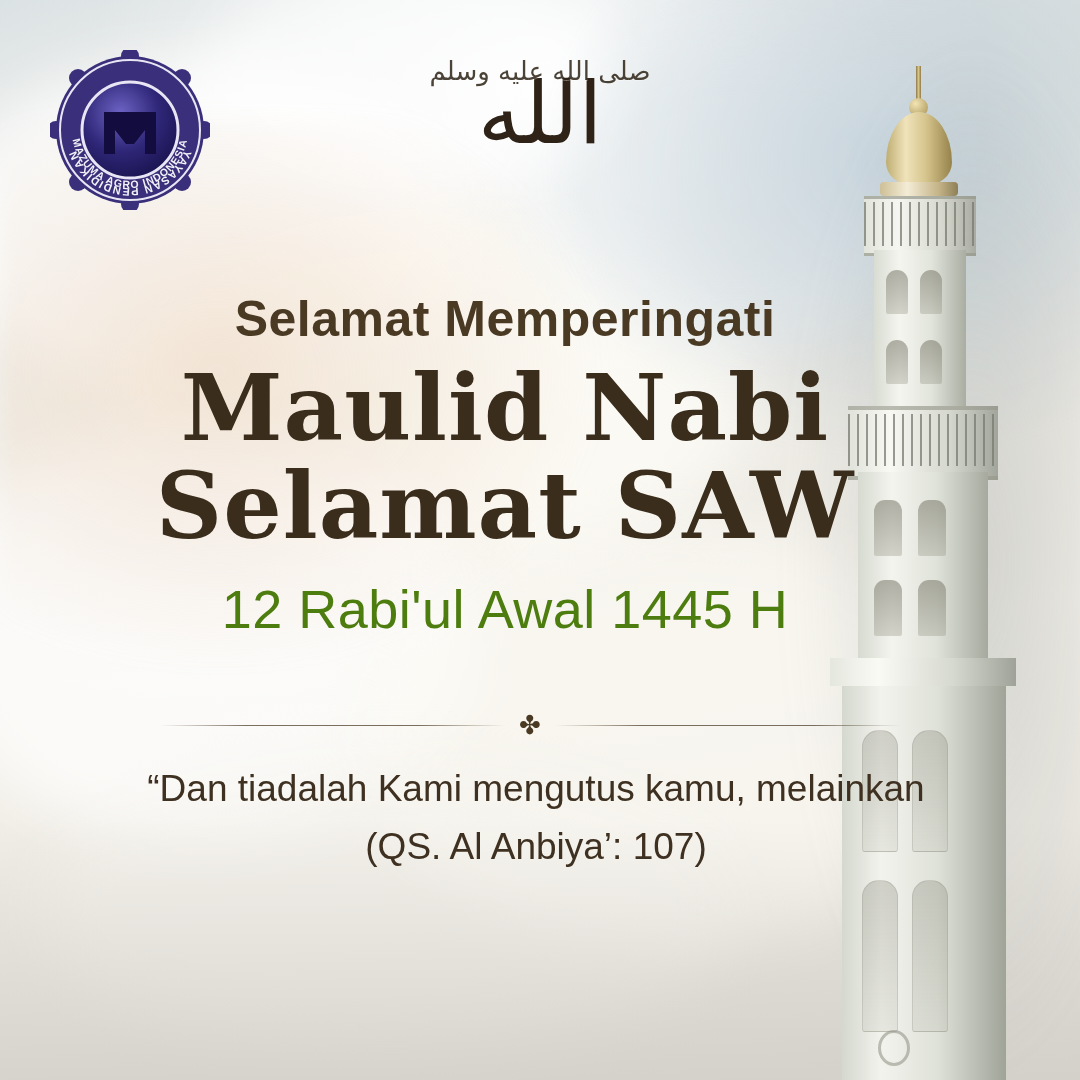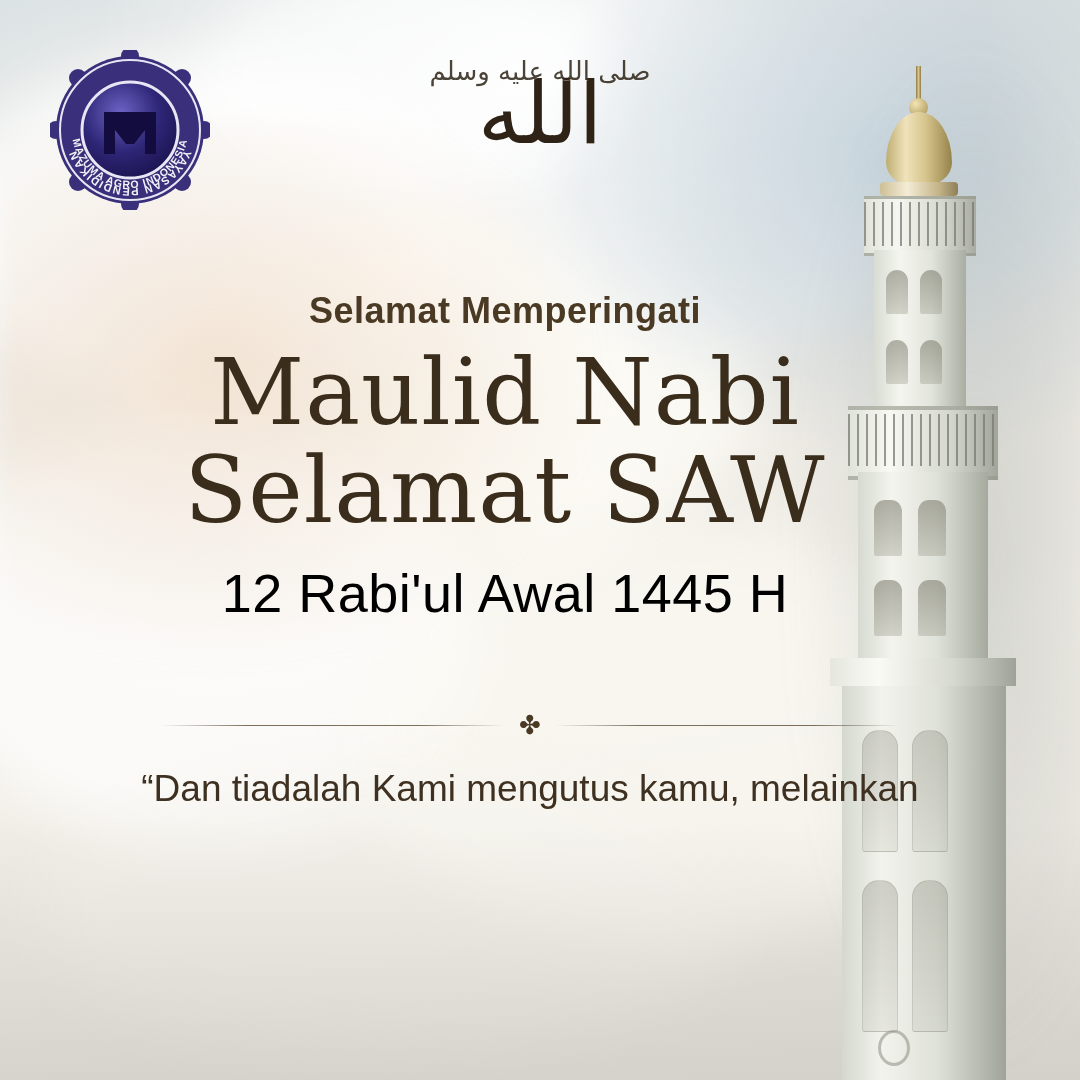--- a/index.html
+++ b/index.html
@@ -214,39 +214,39 @@
     position: absolute;
     left: 0;
     top: 290px;
     width: 1010px;
     text-align: center;
     color: #3c2f1e;
   }
   .line-greeting {
     font-family: "Liberation Sans", sans-serif;
     font-weight: bold;
-    font-size: 36px;
+    font-size: 50px;
     letter-spacing: 0.5px;
     color: #4a3a24;
     margin: 0 0 14px 0;
   }
   .line-title {
     font-family: "DejaVu Serif", serif;
-    font-weight: normal;
+    font-weight: bold;
     font-size: 92px;
     line-height: 1.02;
     color: #3a2d1c;
     margin: 0;
     letter-spacing: 1px;
   }
   .line-title .t2 { display: block; margin-top: 4px; }
   .line-date {
     font-family: "Liberation Sans", sans-serif;
     font-size: 54px;
-    color: #000000;
+    color: #4d7c0f;
     margin: 24px 0 0 0;
     letter-spacing: 0.5px;
   }
 
   .divider {
     position: absolute;
     left: 160px;
     top: 712px;
     width: 740px;
     height: 26px;
@@ -262,21 +262,21 @@
   .divider .orn {
     font-family: "DejaVu Sans", sans-serif;
     font-size: 26px;
     color: #4a3a24;
     padding: 0 14px;
     line-height: 1;
   }
 
   .quote {
     position: absolute;
-    left: 100px;
+    left: 106px;
     top: 762px;
     width: 860px;
     text-align: center;
     font-family: "Liberation Sans", sans-serif;
     font-size: 37px;
     line-height: 1.45;
     color: #3f3121;
   }
   .quote .src {
     display: block;
@@ -385,15 +385,16 @@
   </div>
 
   <div class="divider">
     <span class="bar"></span>
     <span class="orn">✤</span>
     <span class="bar"></span>
   </div>
 
   <div class="quote">
     <span>“Dan tiadalah Kami mengutus kamu, melainkan</span><br>
+    <span class="src">(QS. Al Anbiya’: 107)</span>
   </div>
 
 </div>
 
 </body></html>

